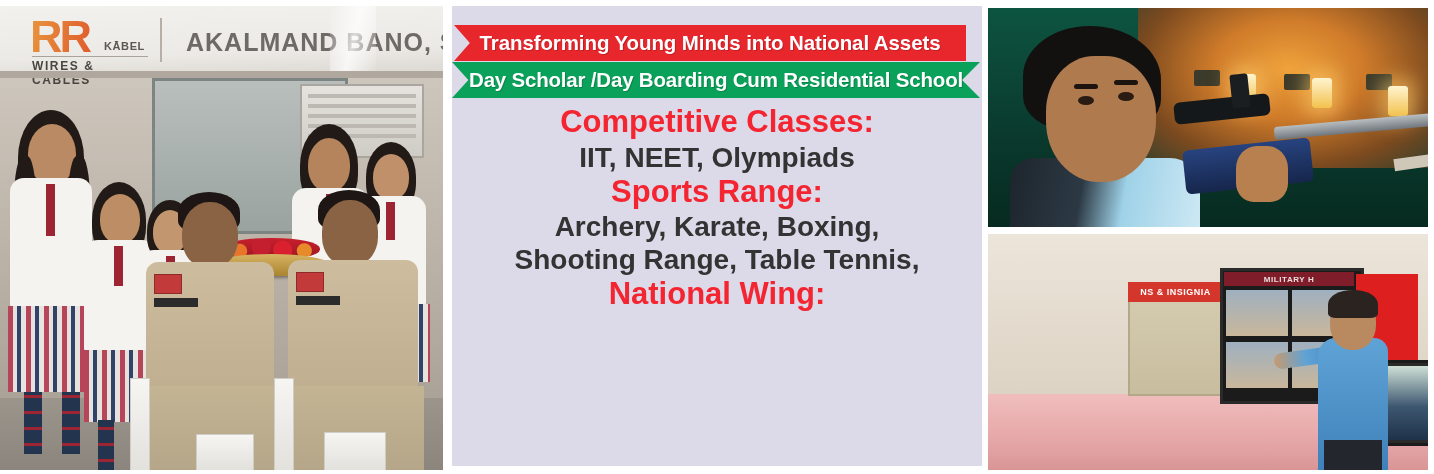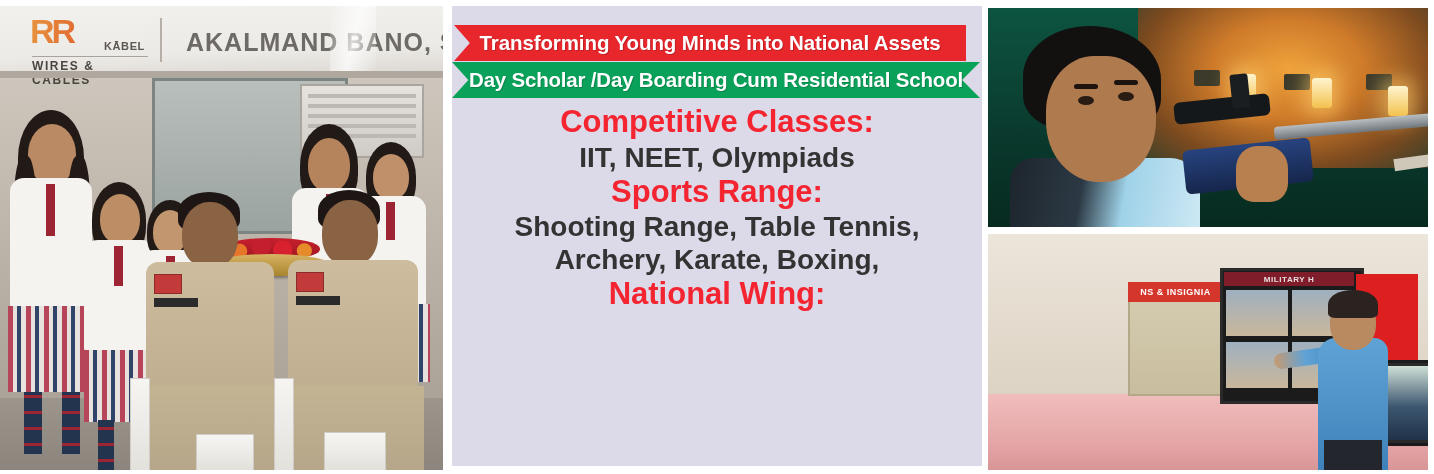--- a/index.html
+++ b/index.html
@@ -5,21 +5,21 @@
   html,body{margin:0;padding:0;background:#ffffff;}
   body{width:1434px;height:474px;font-family:"Liberation Sans",sans-serif;overflow:hidden;}
   .stage{position:relative;width:1434px;height:474px;background:#ffffff;}
 
   
   .photo-left{position:absolute;left:0;top:6px;width:443px;height:464px;overflow:hidden;background:#b9b3ab;}
   .pl-sign{position:absolute;left:0;top:0;width:443px;height:72px;
     background:linear-gradient(178deg,#f2f1ee 0%,#eceae6 62%,#d9d5cf 100%);}
   .pl-sign:after{content:"";position:absolute;left:0;bottom:0;width:100%;height:7px;background:#b0a89e;}
   .rr-logo{position:absolute;left:30px;top:8px;width:120px;}
-  .rr-mark{font-size:34px;font-weight:bold;letter-spacing:-3px;line-height:1;
+  .rr-mark{font-size:45px;font-weight:bold;letter-spacing:-3px;line-height:1;
     background:linear-gradient(100deg,#e8953f 0%,#e0622f 48%,#d6342b 100%);
     -webkit-background-clip:text;background-clip:text;color:transparent;}
   .rr-kabel{position:absolute;left:74px;top:26px;font-size:11px;font-weight:bold;color:#5c5751;letter-spacing:.6px;}
   .rr-rule{position:absolute;left:2px;top:42px;width:116px;height:1px;background:#a9a39c;}
   .rr-sub{position:absolute;left:2px;top:45px;font-size:12px;font-weight:bold;color:#4a4540;letter-spacing:1.6px;}
   .pl-divider{position:absolute;left:160px;top:12px;width:2px;height:44px;background:#b5afa7;}
   .pl-banner-text{position:absolute;left:186px;top:22px;font-size:25px;font-weight:bold;color:#6e6a66;
     letter-spacing:1px;white-space:nowrap;}
   .pl-glare{position:absolute;left:330px;top:0;width:46px;height:72px;
     background:linear-gradient(104deg,rgba(255,255,255,0) 0%,rgba(255,255,255,.75) 50%,rgba(255,255,255,0) 100%);}
@@ -234,22 +234,22 @@
 
     <div class="ribbon ribbon-green">
       <span>Day Scholar /Day Boarding Cum Residential School</span>
     </div>
 
     <div class="cbody">
       <div class="cline c-head">Competitive Classes:</div>
       <div class="cline c-item">IIT, NEET, Olympiads</div>
 
       <div class="cline c-head">Sports Range:</div>
+      <div class="cline c-item">Archery, Karate, Boxing,</div>
       <div class="cline c-item">Shooting Range, Table Tennis,</div>
-      <div class="cline c-item">Archery, Karate, Boxing,</div>
 
       <div class="cline c-head">National Wing:</div>
     </div>
   </div>
 
   <div class="photo-tr">
     <div class="tr-wallwarm"></div>
     <div class="tr-lampbox" style="left:206px;top:62px;"></div>
     <div class="tr-lamp" style="left:248px;top:66px;"></div>
     <div class="tr-lampbox" style="left:296px;top:66px;"></div>

